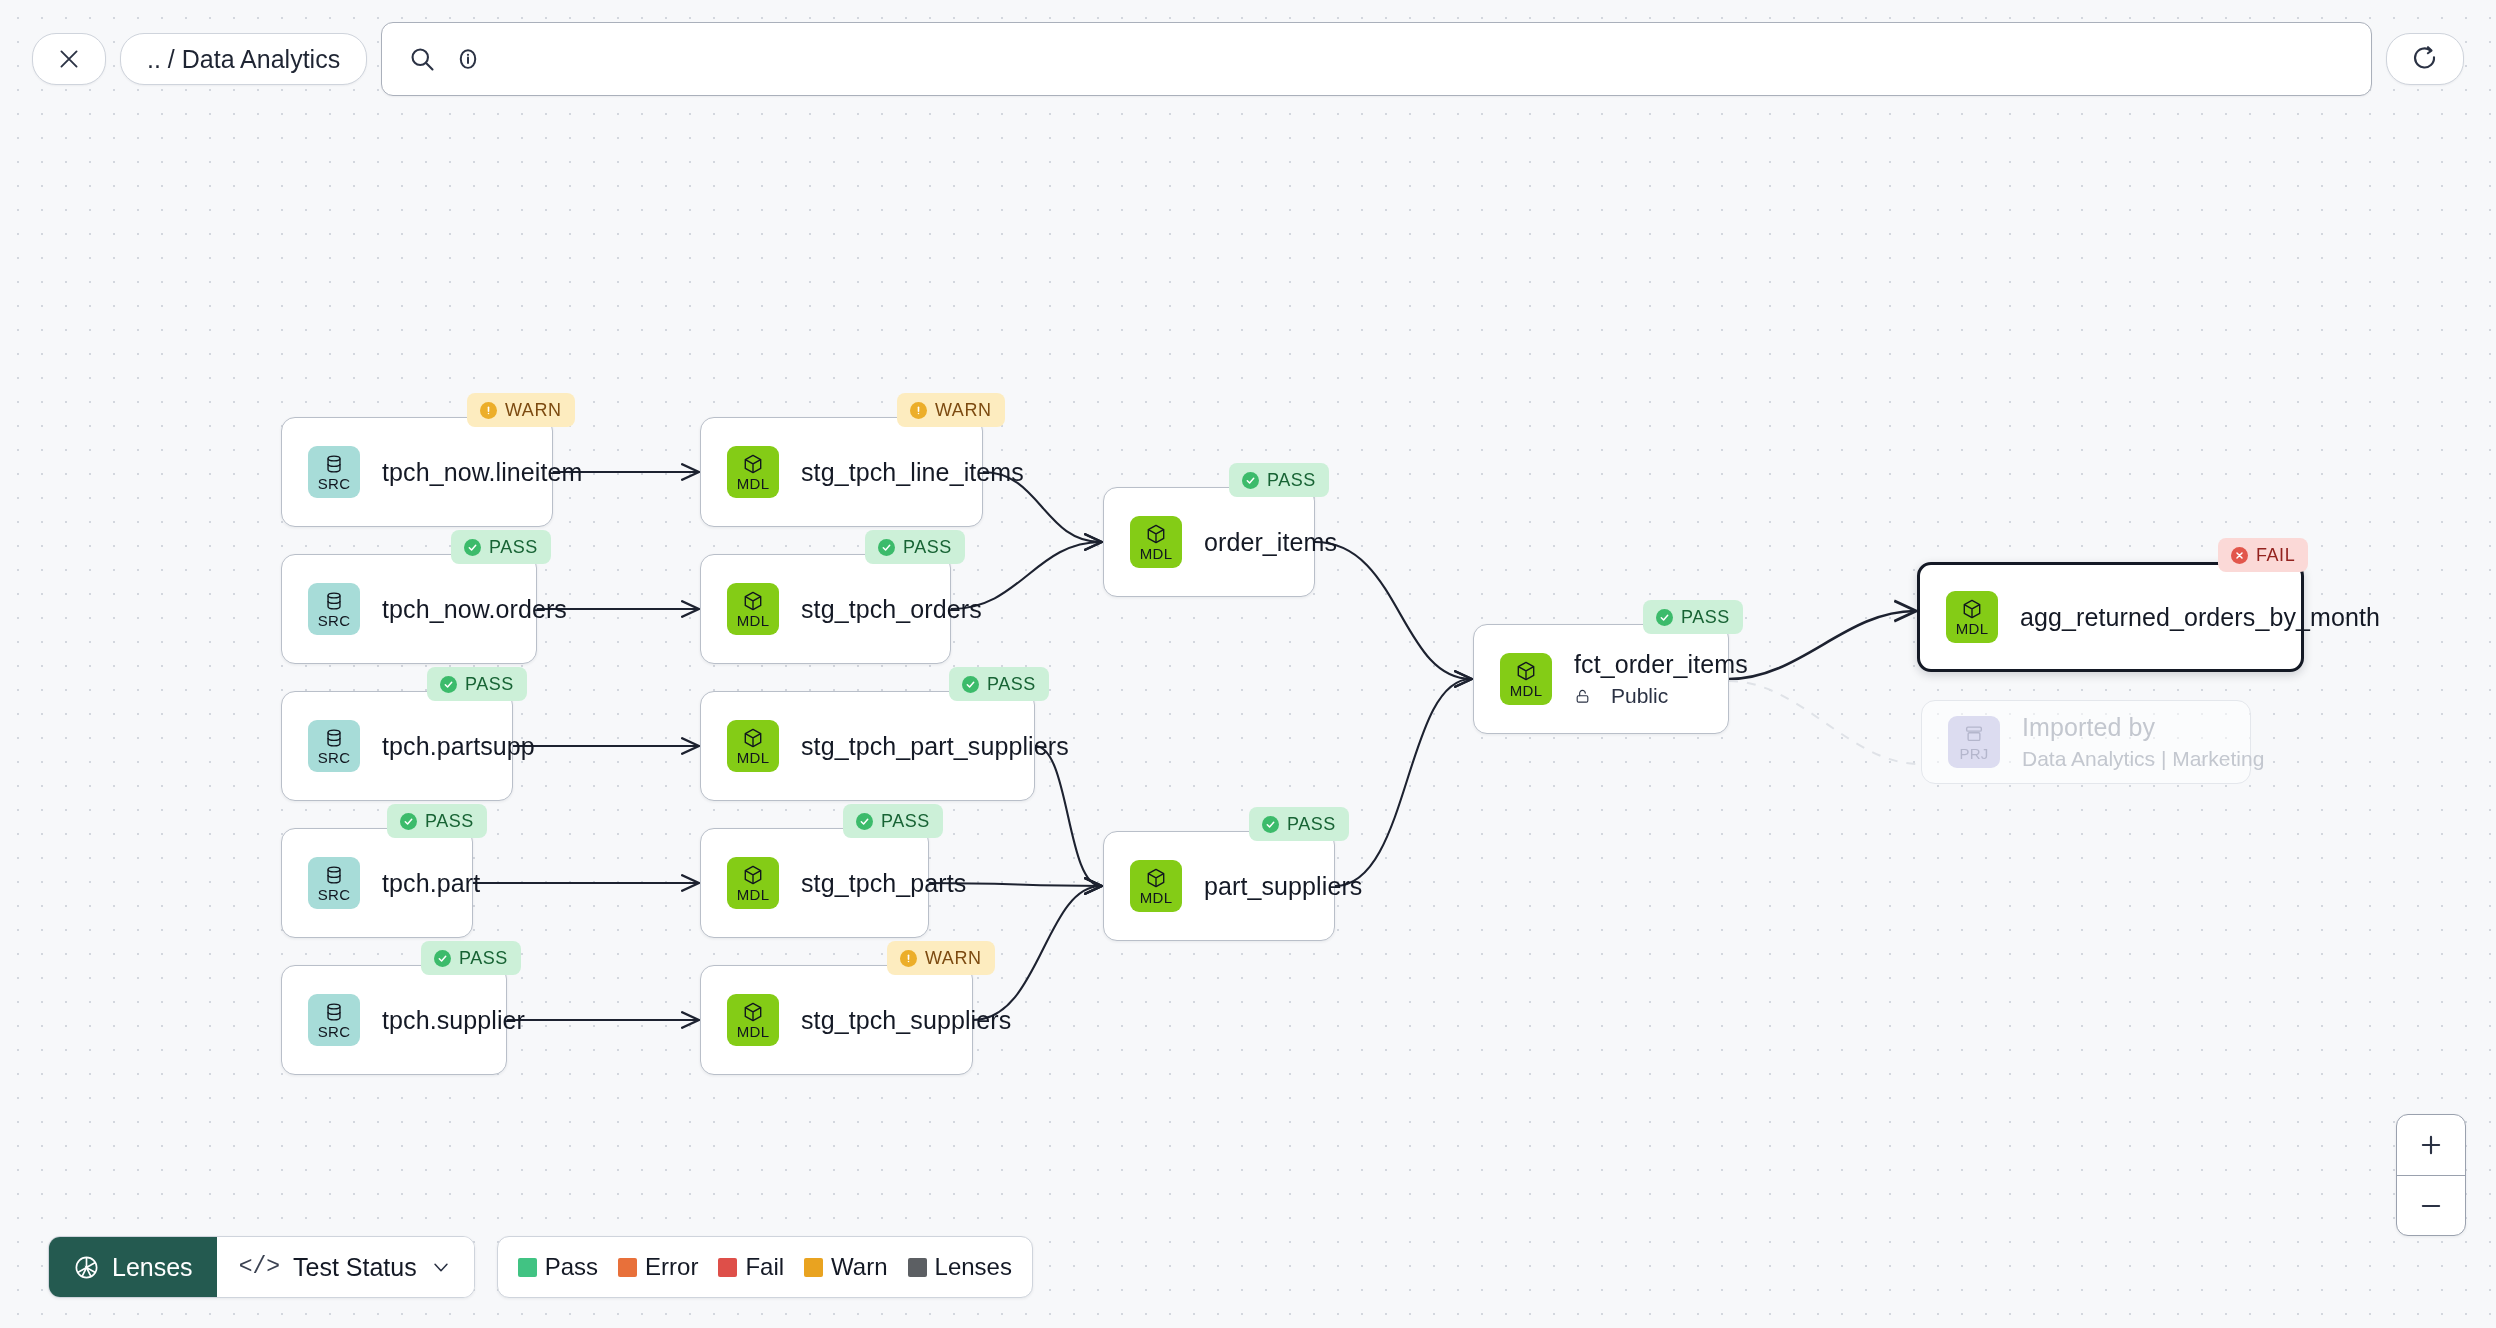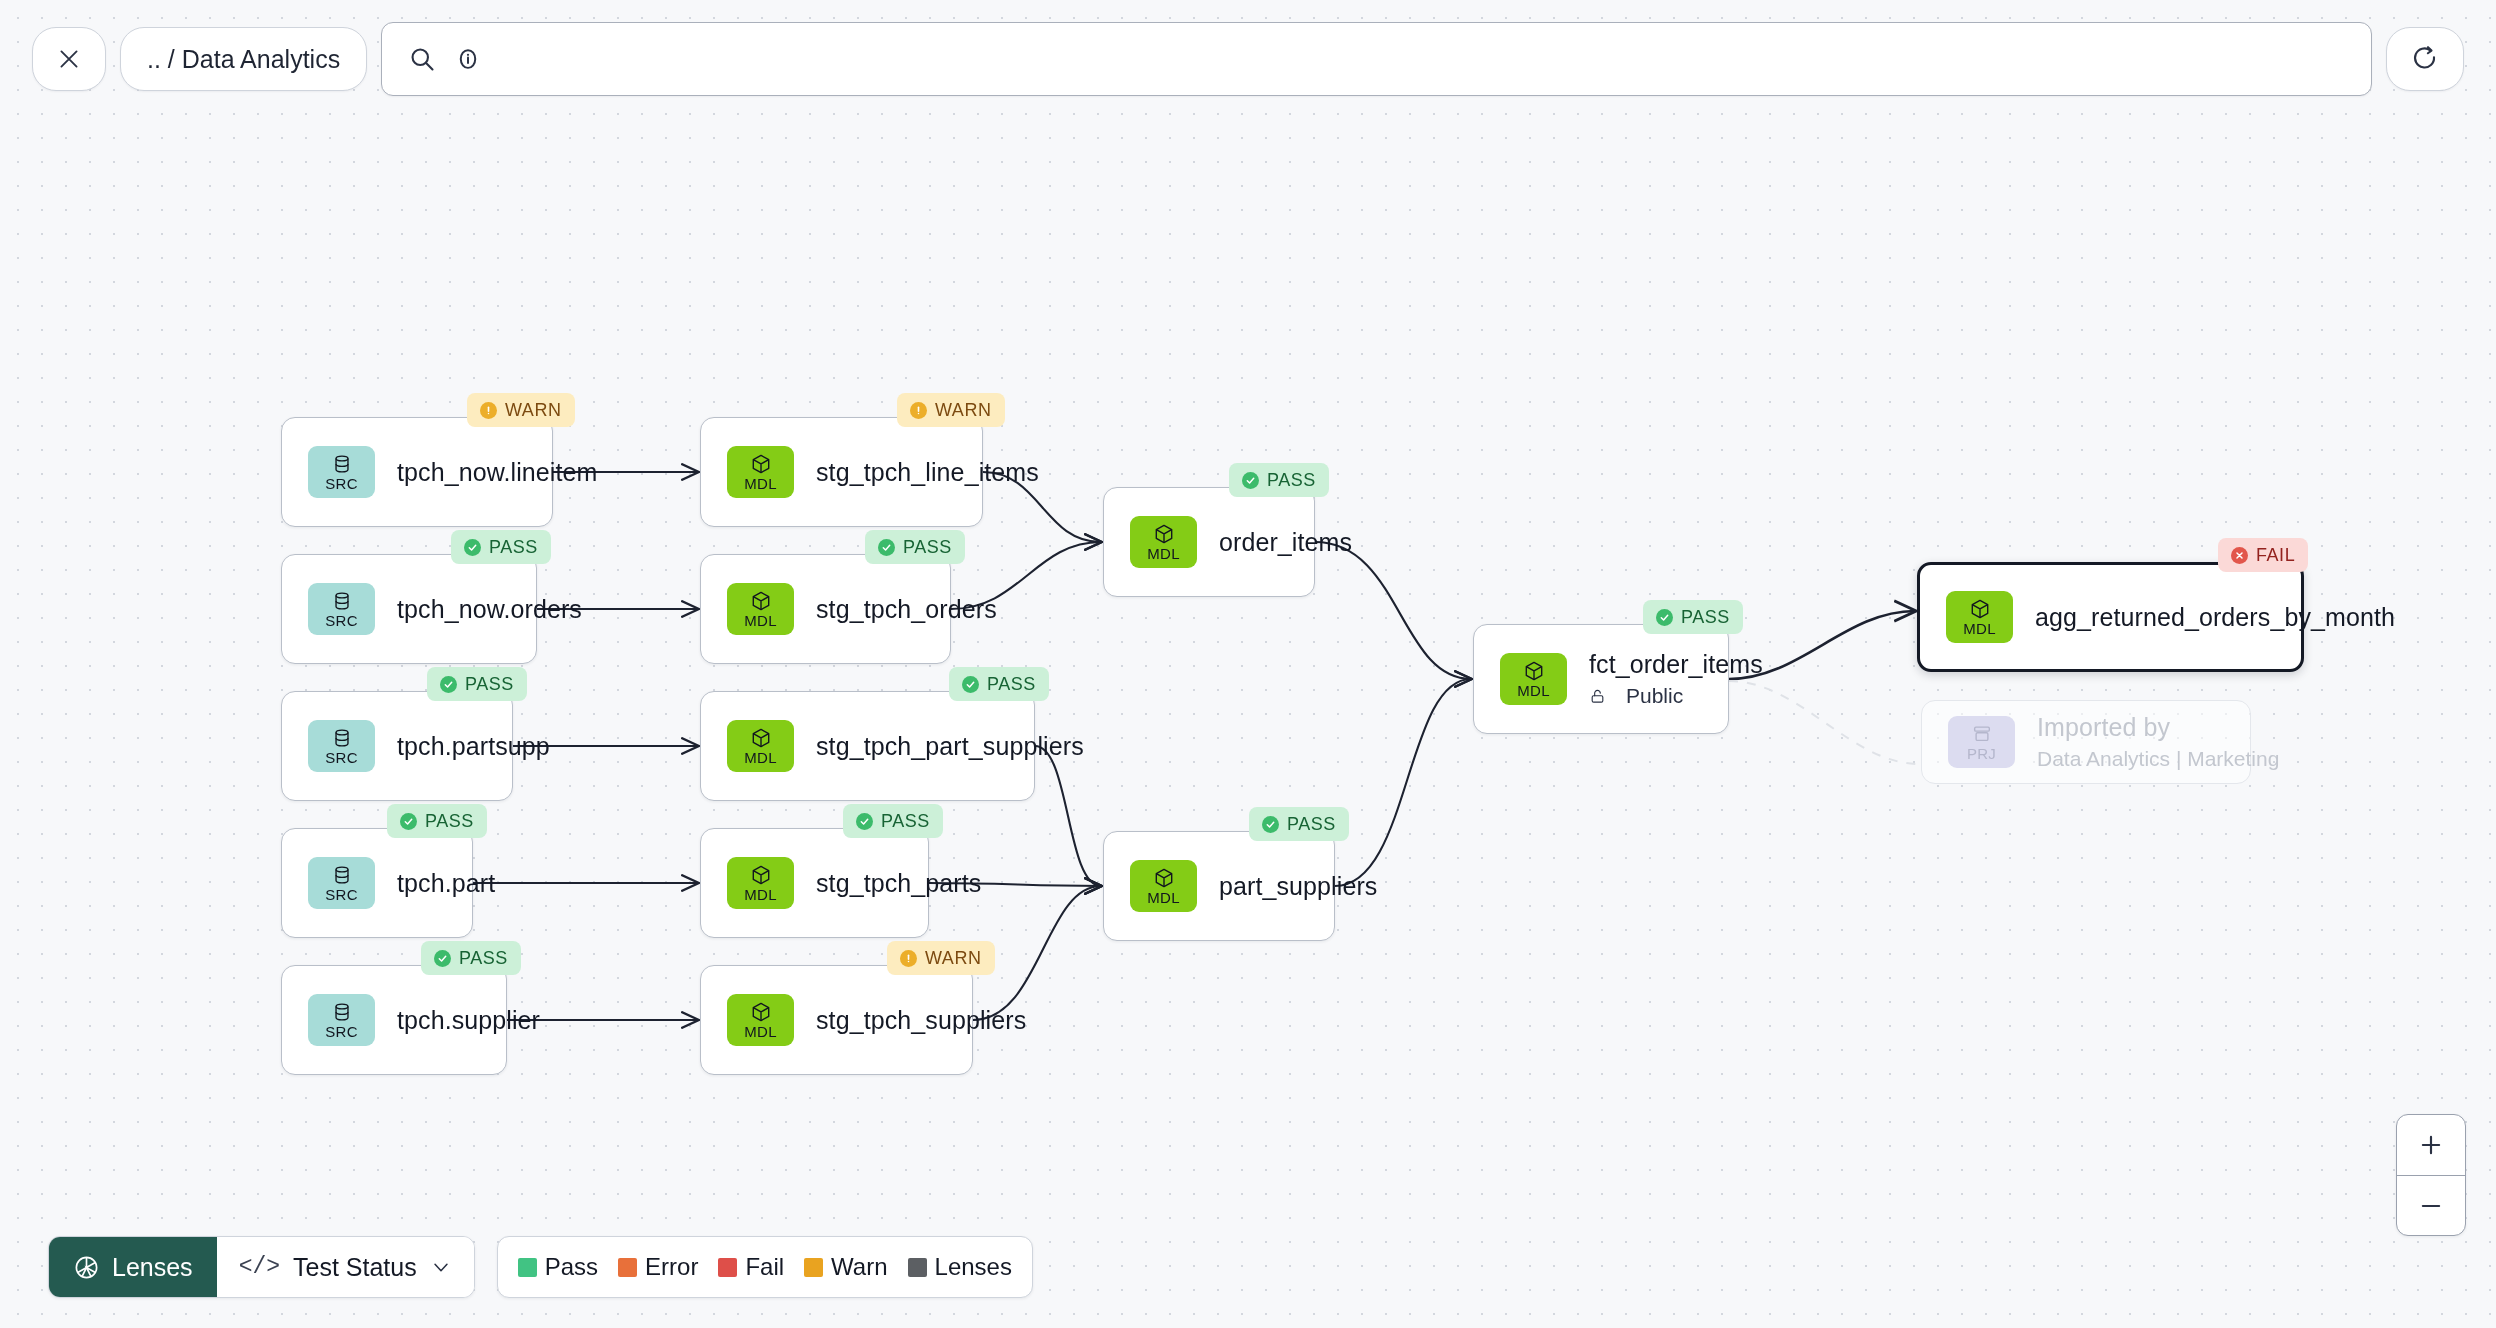--- a/index.html
+++ b/index.html
@@ -25,21 +25,21 @@
   .topbar {
     position: absolute; top: 0; left: 0; right: 0; height: 118px;
     display: flex; align-items: center; gap: 14px;
     padding: 0 32px;
     z-index: 40;
   }
   .tb-btn {
     background: #ffffff;
     border: 1.5px solid #cfd4dc;
     border-radius: 24px;
-    height: 64px;
+    height: 52px;
     display: flex; align-items: center; justify-content: center;
     box-shadow: 0 1px 2px rgba(16,24,40,.05);
     cursor: pointer;
     flex: none;
   }
   .tb-close { width: 74px; }
   .tb-close svg { width: 26px; height: 26px; }
   .tb-crumb {
     padding: 0 26px;
     font-size: 25px; color: #1f2533; white-space: nowrap;
@@ -88,21 +88,21 @@
     box-shadow: 0 3px 10px rgba(16,24,40,.18);
   }
   .node.ghost {
     border: 1.5px solid #e4e7ec;
     background: rgba(255,255,255,.55);
     box-shadow: none;
     z-index: 15;
   }
 
   .chip {
-    width: 67px; height: 52px; border-radius: 9px;
+    width: 52px; height: 52px; border-radius: 9px;
     display: flex; flex-direction: column;
     align-items: center; justify-content: center;
     flex: none; gap: 0px;
   }
   .chip.src { background: #a7dcd8; }
   .chip.mdl { background: #84cc16; }
   .chip.prj { background: #dcdcf0; }
   .chip svg { width: 22px; height: 22px; display:block; }
   .chip .ctag {
     font-size: 15px; line-height: 15px; letter-spacing: .3px;

